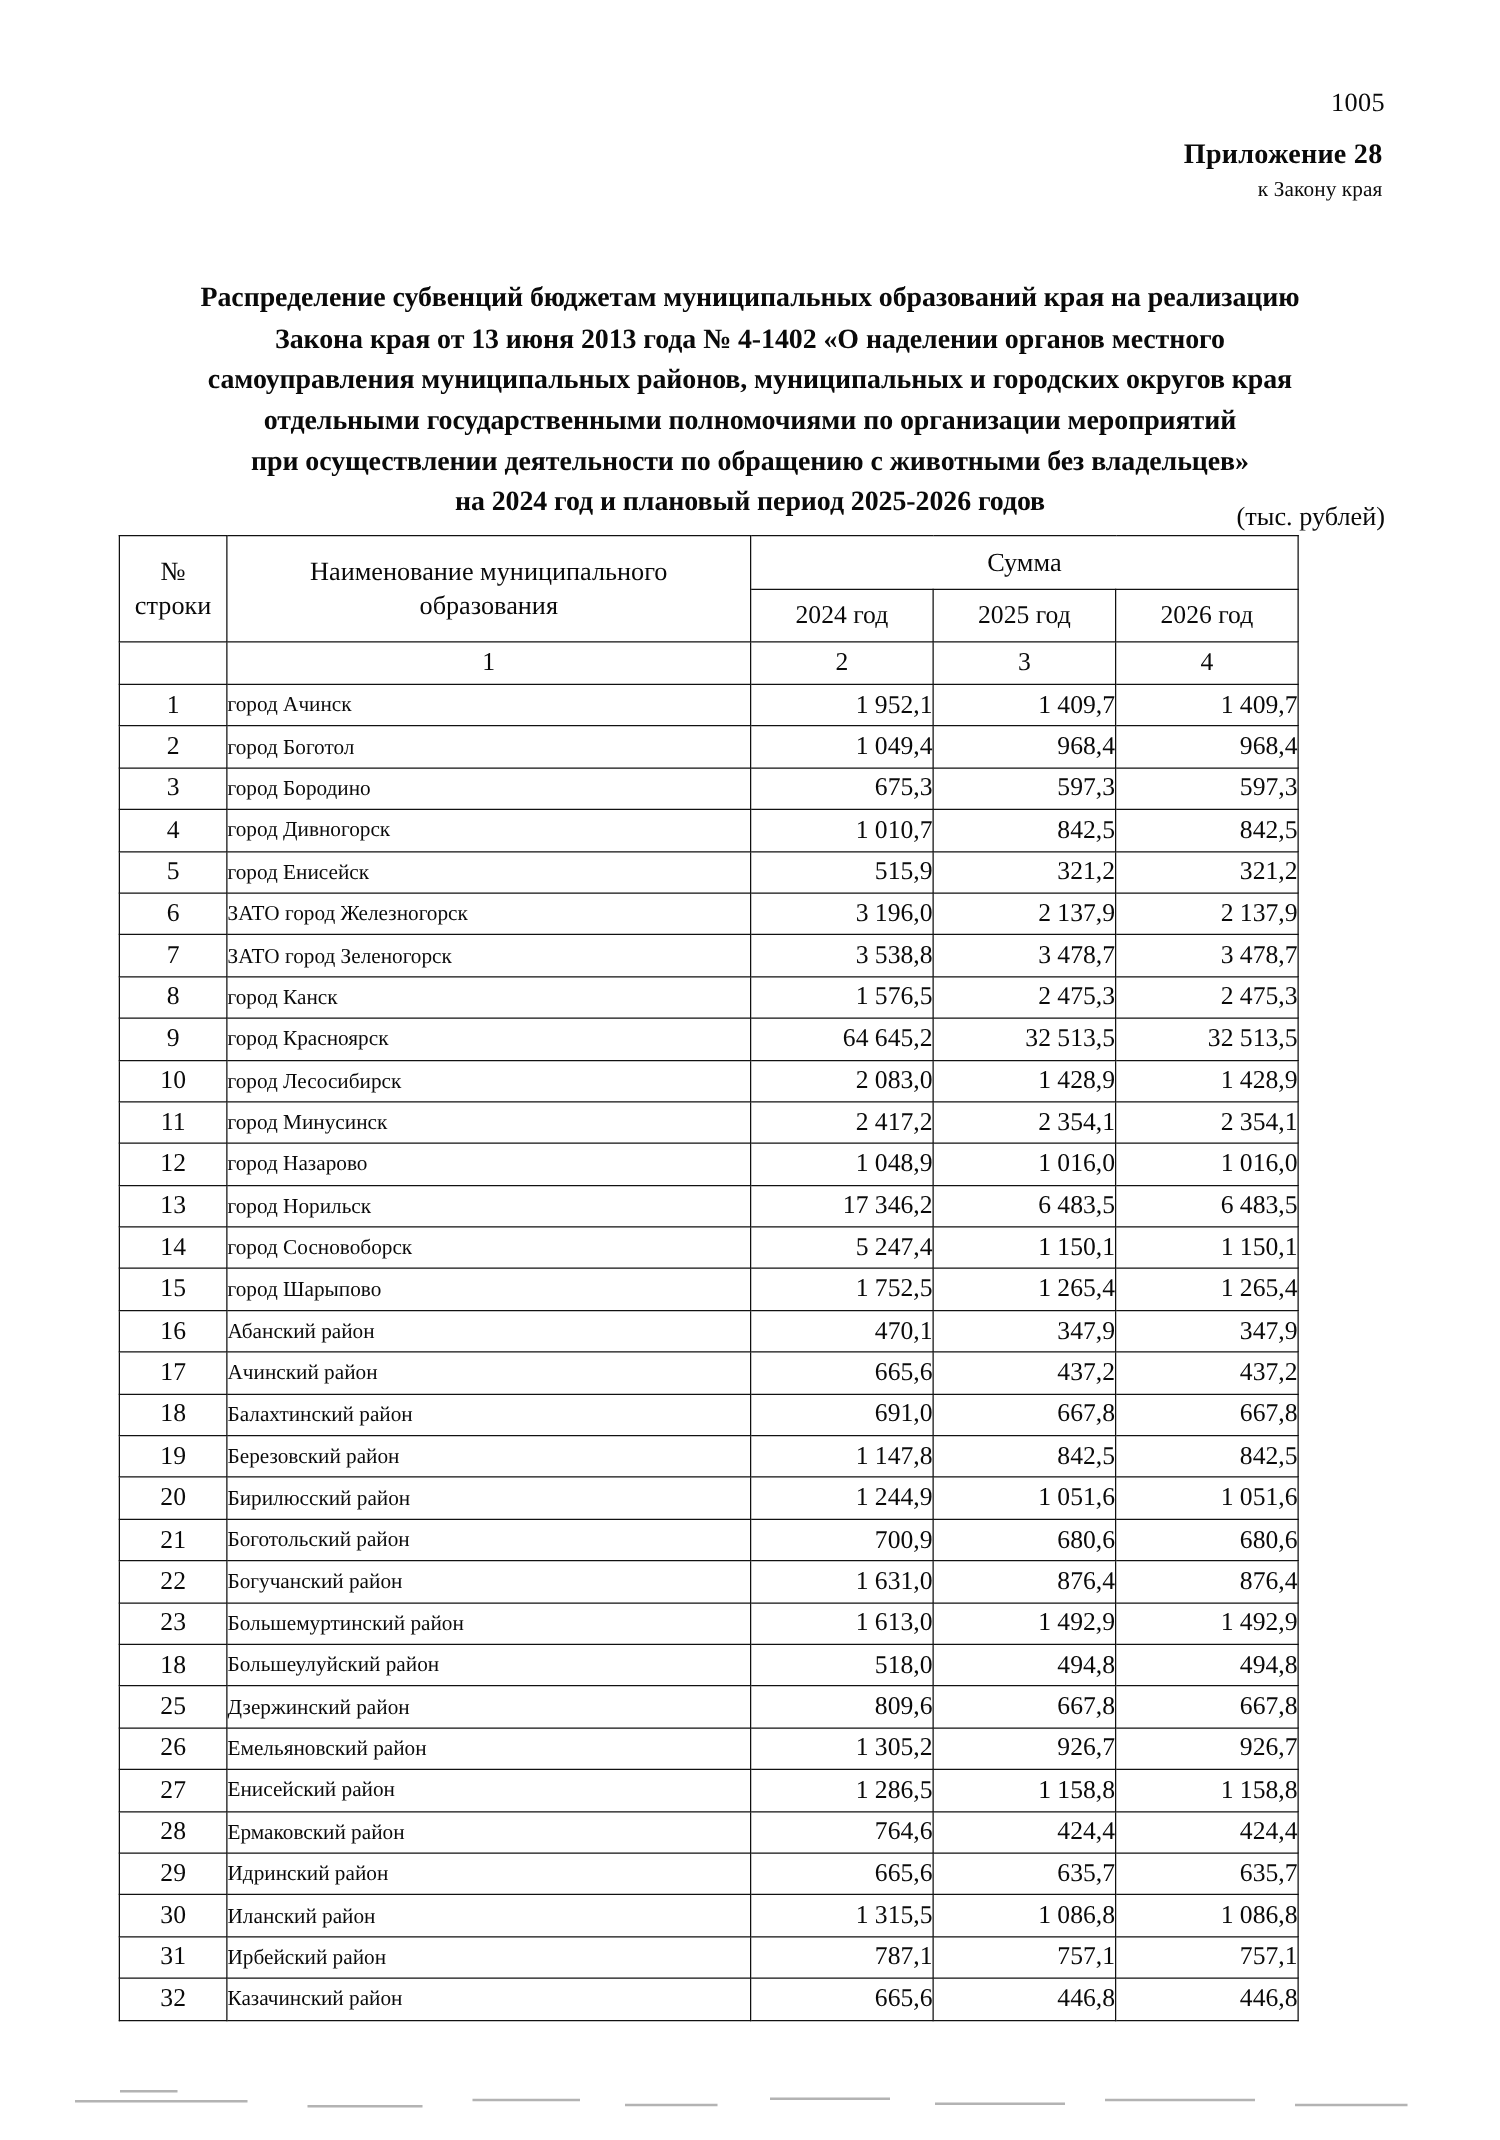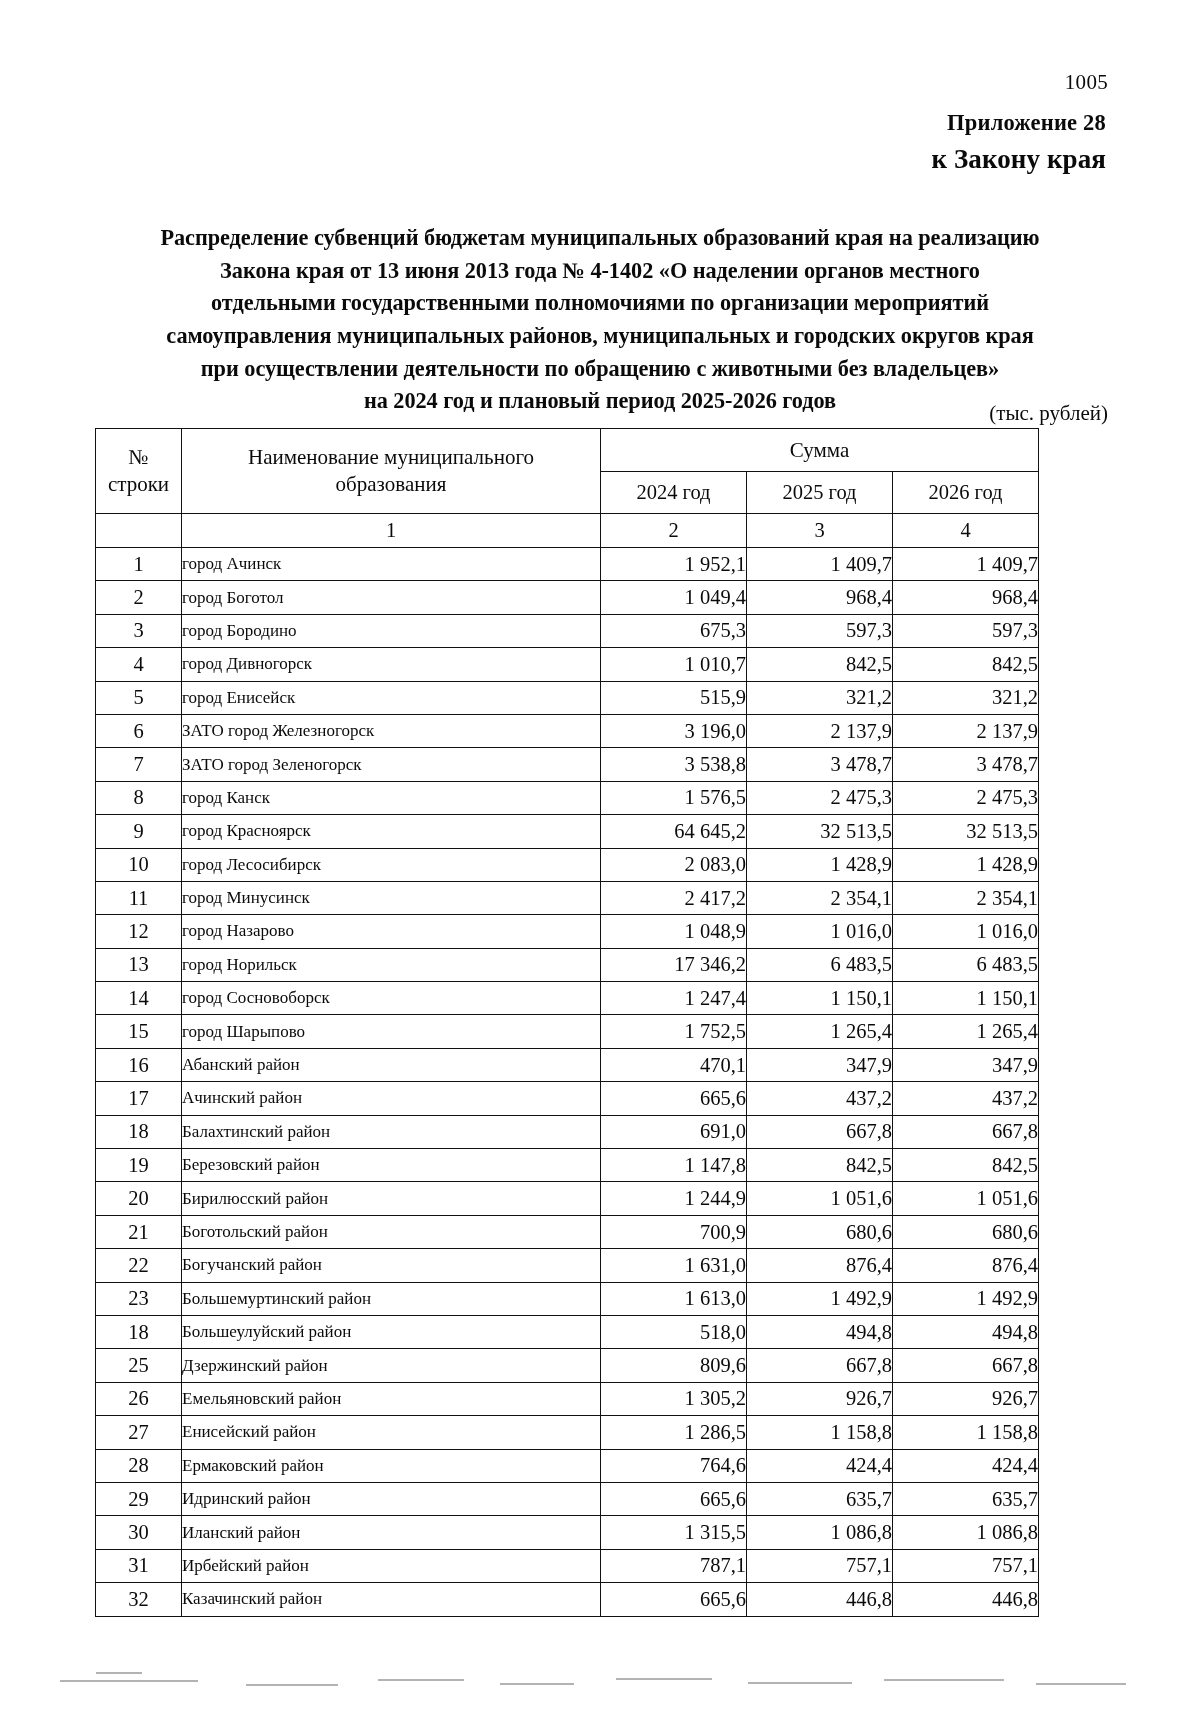--- a/index.html
+++ b/index.html
@@ -39,23 +39,22 @@
     right: 94px;
     text-align: right;
     line-height: 1.45;
   }
   .appendix-title {
     font-size: 22.5px;
     font-weight: bold;
     letter-spacing: 0.2px;
   }
   .appendix-line {
-    font-size: 27px;
+    font-size: 17px;
     letter-spacing: 0.1px;
-    font-weight: bold;
   }
 
   
   .doc-title {
     position: absolute;
     top: 222px;
     left: 90px;
     width: 1020px;
     text-align: center;
     font-weight: bold;
@@ -157,22 +156,22 @@
   <div class="page-number">1005</div>
 
   <div class="appendix-block">
     <div class="appendix-title">Приложение 28</div>
     <div class="appendix-line">к Закону  края</div>
   </div>
 
   <div class="doc-title">
     <div>Распределение субвенций бюджетам муниципальных образований края на реализацию</div>
     <div>Закона края от 13 июня 2013 года № 4-1402 «О наделении органов местного</div>
+    <div>самоуправления муниципальных районов, муниципальных и городских округов края</div>
     <div>отдельными государственными полномочиями по организации мероприятий</div>
-    <div>самоуправления муниципальных районов, муниципальных и городских округов края</div>
     <div>при осуществлении деятельности по обращению с животными без владельцев»</div>
     <div>на 2024 год и плановый период 2025-2026 годов</div>
   </div>
 
   <div class="units-note">(тыс. рублей)</div>
 
   <table class="subv">
     <colgroup>
       <col class="c-num">
         <col class="c-name">
@@ -293,21 +292,21 @@
         <tr>
           <td class="num">13</td>
           <td class="name">город Норильск</td>
           <td class="val">17 346,2</td>
           <td class="val">6 483,5</td>
           <td class="val">6 483,5</td>
         </tr>
         <tr>
           <td class="num">14</td>
           <td class="name">город Сосновоборск</td>
-          <td class="val">1 247,4</td>
+          <td class="val">5 247,4</td>
           <td class="val">1 150,1</td>
           <td class="val">1 150,1</td>
         </tr>
         <tr>
           <td class="num">15</td>
           <td class="name">город Шарыпово</td>
           <td class="val">1 752,5</td>
           <td class="val">1 265,4</td>
           <td class="val">1 265,4</td>
         </tr>

